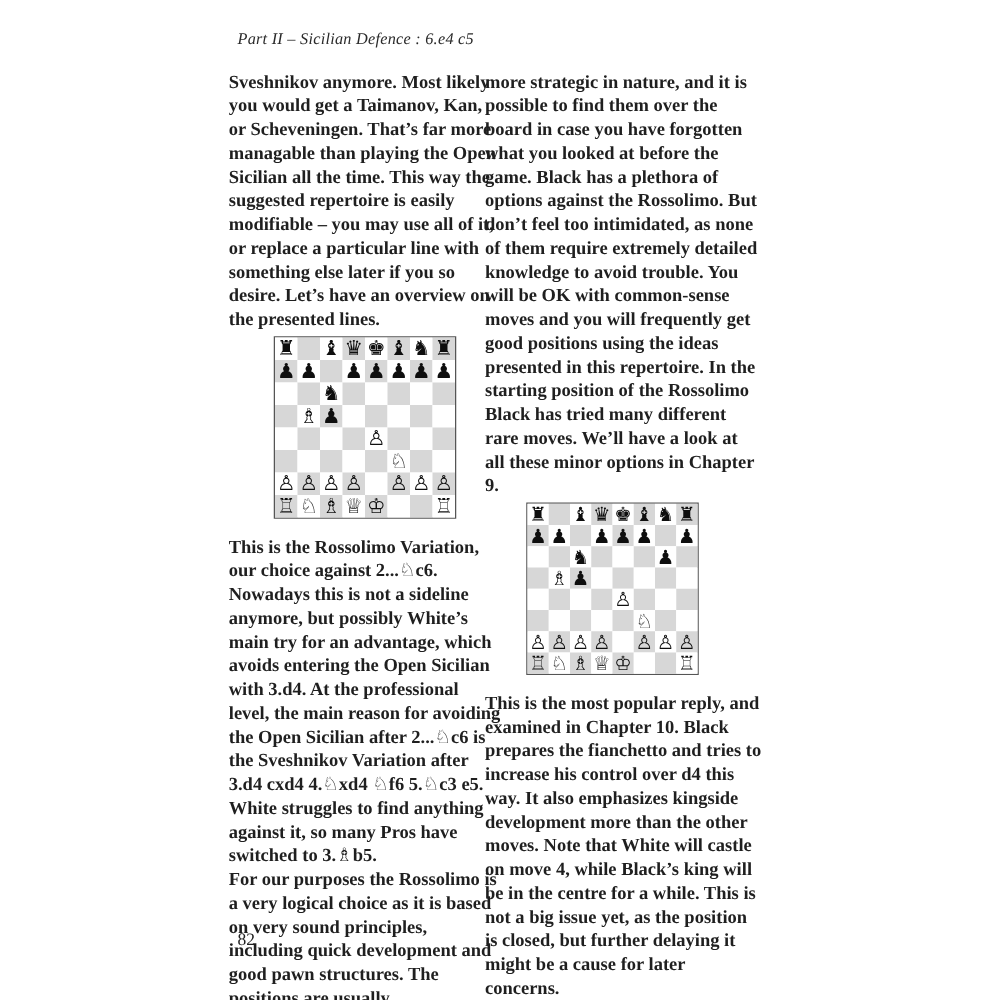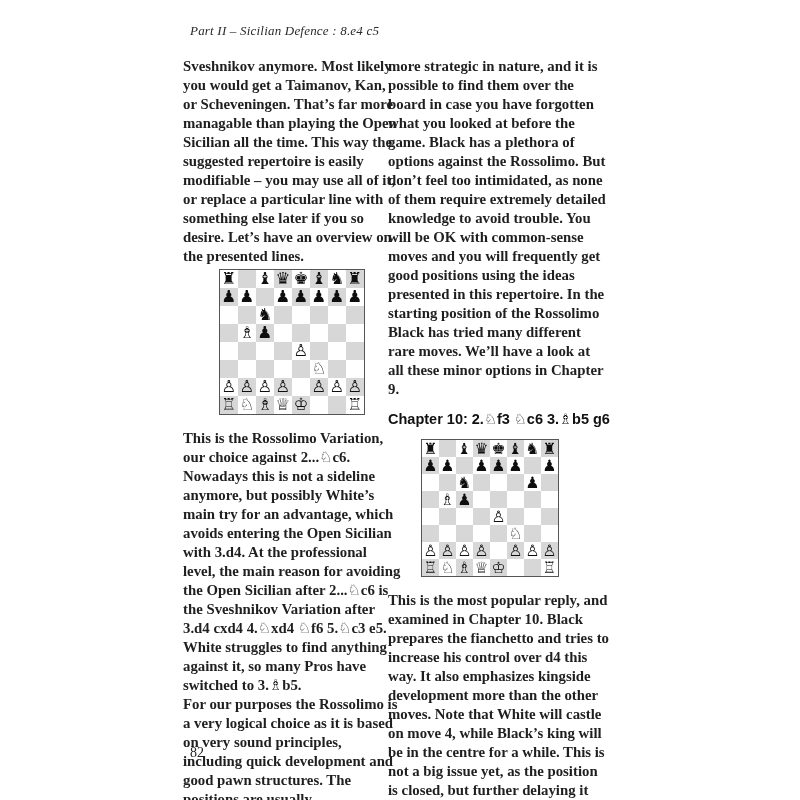--- a/index.html
+++ b/index.html
@@ -46,21 +46,21 @@
     position:absolute;left:190px;top:726px;
     font-family:"Liberation Serif","DejaVu Sans",serif;
     font-size:14px;color:#222;margin-top:19px;
   }
 </style>
 </head>
 <body>
 
 <div class="page">
 
-  <div class="running-head">Part II – Sicilian Defence : 8.e4 c5</div>
+  <div class="running-head">Part II – Sicilian Defence : 6.e4 c5</div>
 
   <div class="col left">
     <p>Sveshnikov anymore. Most likely you would get a Taimanov, Kan, or Scheveningen. That’s far more managable than playing the Open Sicilian all the time. This way the suggested repertoire is easily modifiable – you may use all of it, or replace a particular line with something else later if you so desire. Let’s have an overview on the presented lines.</p>
     <div class="board" style="--sq:18px; --indent:36px">
         <div class="sq light">♜</div>
         <div class="sq dark"></div>
         <div class="sq light">♝</div>
         <div class="sq dark">♛</div>
         <div class="sq light">♚</div>
         <div class="sq dark">♝</div>
@@ -122,21 +122,20 @@
         <div class="sq light"></div>
         <div class="sq dark"></div>
         <div class="sq light">♖</div>
       </div>
     <p>This is the Rossolimo Variation, our choice against 2...♘c6. Nowadays this is not a sideline anymore, but possibly White’s main try for an advantage, which avoids entering the Open Sicilian with 3.d4. At the professional level, the main reason for avoiding the Open Sicilian after 2...♘c6 is the Sveshnikov Variation after 3.d4 cxd4 4.♘xd4 ♘f6 5.♘c3 e5. White struggles to find anything against it, so many Pros have switched to 3.♗b5.</p>
     <p>For our purposes the Rossolimo is a very logical choice as it is based on very sound principles, including quick development and good pawn structures. The positions are usually</p>
   </div>
 
   <div class="col right">
     <p>more strategic in nature, and it is possible to find them over the board in case you have forgotten what you looked at before the game. Black has a plethora of options against the Rossolimo. But don’t feel too intimidated, as none of them require extremely detailed knowledge to avoid trouble. You will be OK with common-sense moves and you will frequently get good positions using the ideas presented in this repertoire. In the starting position of the Rossolimo Black has tried many different rare moves. We’ll have a look at all these minor options in Chapter 9.</p>
-    <h3 class="chapter-heading">Chapter 10: 2.♘f3 ♘c6 3.♗b5 g6</h3>
     <div class="board" style="--sq:17px; --indent:33px">
         <div class="sq light">♜</div>
         <div class="sq dark"></div>
         <div class="sq light">♝</div>
         <div class="sq dark">♛</div>
         <div class="sq light">♚</div>
         <div class="sq dark">♝</div>
         <div class="sq light">♞</div>
         <div class="sq dark">♜</div>
         <div class="sq dark">♟</div>

